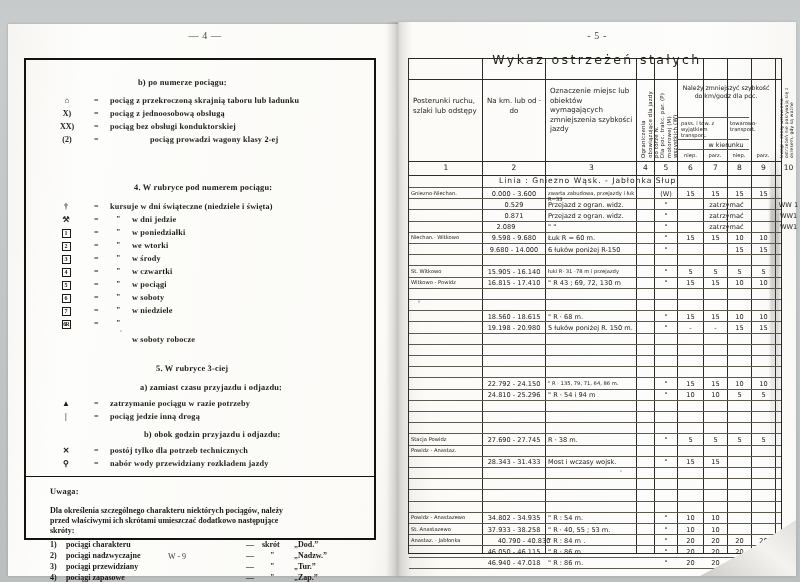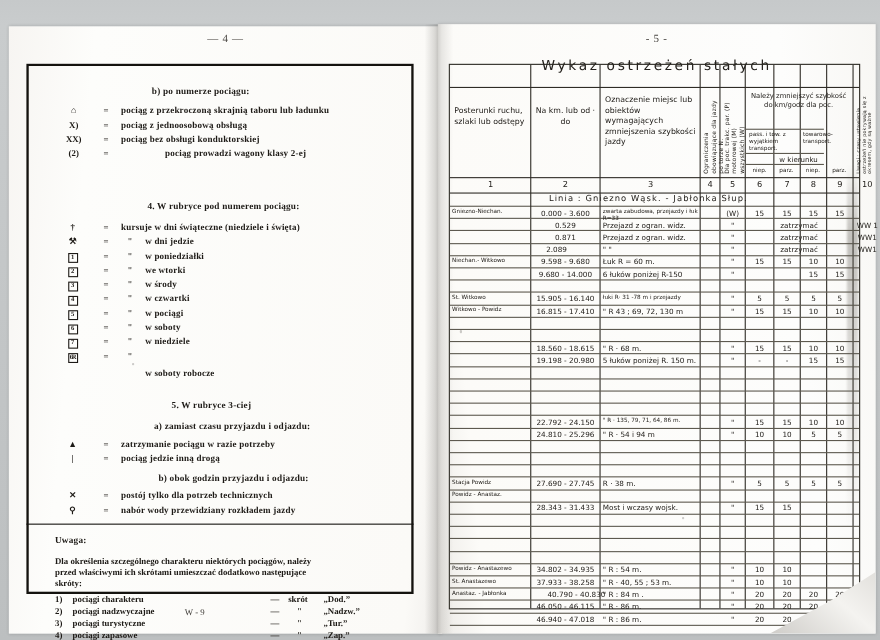--- a/index.html
+++ b/index.html
@@ -328,21 +328,21 @@
       <div class="note-body" style="left:254px; top:516px;">skrót</div>
       <div class="note-body" style="left:286px; top:516px;">„Dod.”</div>
 
       <div class="note-body" style="left:42px; top:527px;">2)</div>
       <div class="note-body" style="left:58px; top:527px;">pociągi  nadzwyczajne</div>
       <div class="note-body" style="left:238px; top:527px;">—</div>
       <div class="note-body" style="left:262px; top:527px;">"</div>
       <div class="note-body" style="left:286px; top:527px;">„Nadzw.”</div>
 
       <div class="note-body" style="left:42px; top:538px;">3)</div>
-      <div class="note-body" style="left:58px; top:538px;">pociągi  turystyczne</div>
+      <div class="note-body" style="left:58px; top:538px;">pociągi  przewidziany</div>
       <div class="note-body" style="left:238px; top:538px;">—</div>
       <div class="note-body" style="left:262px; top:538px;">"</div>
       <div class="note-body" style="left:286px; top:538px;">„Tur.”</div>
 
       <div class="note-body" style="left:42px; top:549px;">4)</div>
       <div class="note-body" style="left:58px; top:549px;">pociągi  zapasowe</div>
       <div class="note-body" style="left:238px; top:549px;">—</div>
       <div class="note-body" style="left:262px; top:549px;">"</div>
       <div class="note-body" style="left:286px; top:549px;">„Zap.”</div>
 

